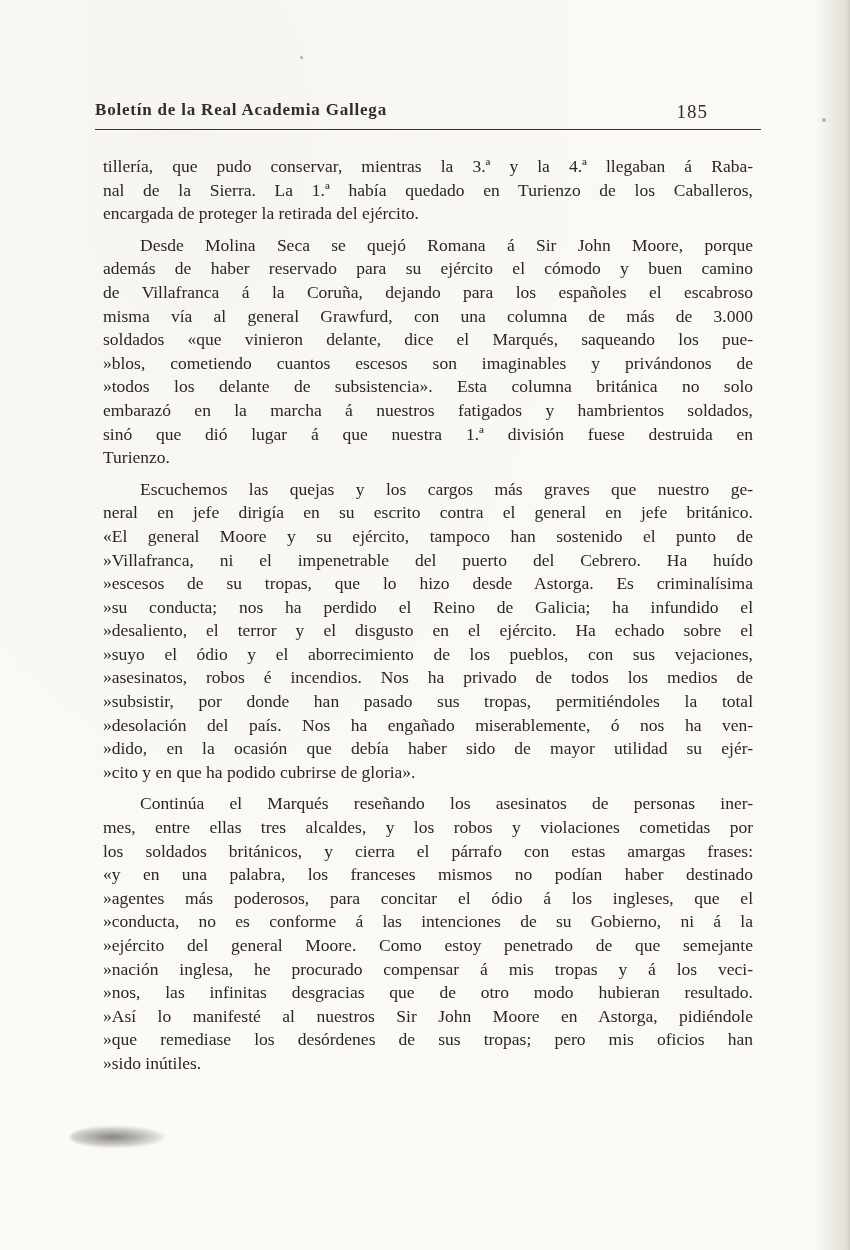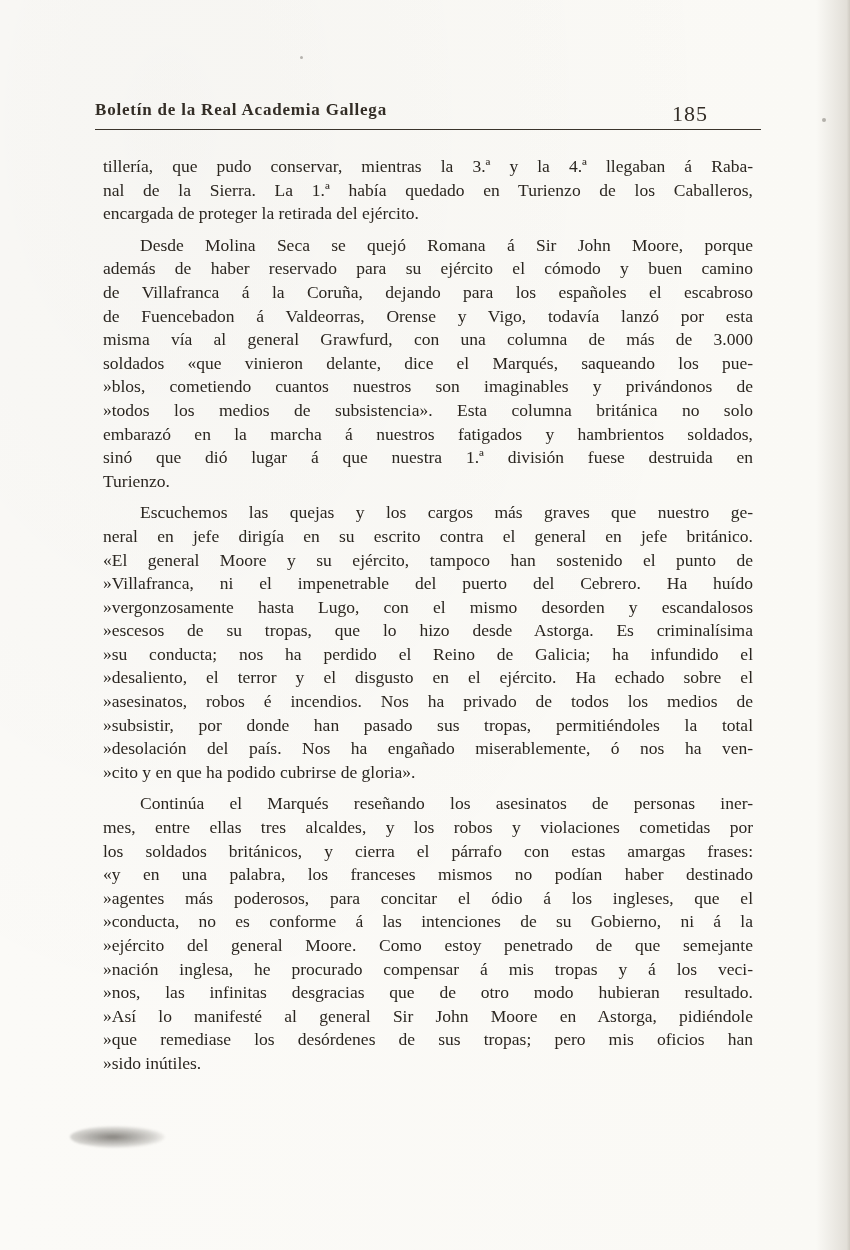--- a/index.html
+++ b/index.html
@@ -35,21 +35,21 @@
     font-size: 17px;
     font-weight: bold;
     letter-spacing: 0.8px;
     color: #332d26;
     white-space: nowrap;
   }
   .pagenum {
     position: absolute;
     right: 52px;
     top: 1px;
-    font-size: 22px;
+    font-size: 19px;
     letter-spacing: 1px;
     color: #332d26;
   }
   .rule {
     position: absolute;
     top: 129px;
     left: 95px;
     width: 666px;
     height: 0;
     border: none;
@@ -101,54 +101,54 @@
   <div class="body-block" id="page-body">
       <div class="paragraph">
         <div class="line">tillería, que pudo conservar, mientras la 3.ª y la 4.ª llegaban á Raba-</div>
         <div class="line">nal de la Sierra. La 1.ª había quedado en Turienzo de los Caballeros,</div>
         <div class="line last">encargada de proteger la retirada del ejército.</div>
       </div>
       <div class="paragraph">
         <div class="line indent">Desde Molina Seca se quejó Romana á Sir John Moore, porque</div>
         <div class="line">además de haber reservado para su ejército el cómodo y buen camino</div>
         <div class="line">de Villafranca á la Coruña, dejando para los españoles el escabroso</div>
-        <div class="line">de Fuencebadon á Valdeorras, Orense y Vigo, todavía lanzó por esta</div>
         <div class="line">misma vía al general Grawfurd, con una columna de más de 3.000</div>
         <div class="line">soldados «que vinieron delante, dice el Marqués, saqueando los pue-</div>
-        <div class="line">»blos, cometiendo cuantos nuestros son imaginables y privándonos de</div>
-        <div class="line">»todos los medios de subsistencia». Esta columna británica no solo</div>
+        <div class="line">»blos, cometiendo cuantos escesos son imaginables y privándonos de</div>
+        <div class="line">»todos los delante de subsistencia». Esta columna británica no solo</div>
         <div class="line">embarazó en la marcha á nuestros fatigados y hambrientos soldados,</div>
         <div class="line">sinó que dió lugar á que nuestra 1.ª división fuese destruida en</div>
         <div class="line last">Turienzo.</div>
       </div>
       <div class="paragraph">
         <div class="line indent">Escuchemos las quejas y los cargos más graves que nuestro ge-</div>
         <div class="line">neral en jefe dirigía en su escrito contra el general en jefe británico.</div>
         <div class="line">«El general Moore y su ejército, tampoco han sostenido el punto de</div>
         <div class="line">»Villafranca, ni el impenetrable del puerto del Cebrero. Ha huído</div>
-        <div class="line">»vergonzosamente hasta Lugo, con el mismo desorden y escandalosos</div>
         <div class="line">»escesos de su tropas, que lo hizo desde Astorga. Es criminalísima</div>
         <div class="line">»su conducta; nos ha perdido el Reino de Galicia; ha infundido el</div>
         <div class="line">»desaliento, el terror y el disgusto en el ejército. Ha echado sobre el</div>
+        <div class="line">»suyo el ódio y el aborrecimiento de los pueblos, con sus vejaciones,</div>
         <div class="line">»asesinatos, robos é incendios. Nos ha privado de todos los medios de</div>
         <div class="line">»subsistir, por donde han pasado sus tropas, permitiéndoles la total</div>
         <div class="line">»desolación del país. Nos ha engañado miserablemente, ó nos ha ven-</div>
+        <div class="line">»dido, en la ocasión que debía haber sido de mayor utilidad su ejér-</div>
         <div class="line last">»cito y en que ha podido cubrirse de gloria».</div>
       </div>
       <div class="paragraph">
         <div class="line indent">Continúa el Marqués reseñando los asesinatos de personas iner-</div>
         <div class="line">mes, entre ellas tres alcaldes, y los robos y violaciones cometidas por</div>
         <div class="line">los soldados británicos, y cierra el párrafo con estas amargas frases:</div>
         <div class="line">«y en una palabra, los franceses mismos no podían haber destinado</div>
         <div class="line">»agentes más poderosos, para concitar el ódio á los ingleses, que el</div>
         <div class="line">»conducta, no es conforme á las intenciones de su Gobierno, ni á la</div>
         <div class="line">»ejército del general Moore. Como estoy penetrado de que semejante</div>
         <div class="line">»nación inglesa, he procurado compensar á mis tropas y á los veci-</div>
         <div class="line">»nos, las infinitas desgracias que de otro modo hubieran resultado.</div>
-        <div class="line">»Así lo manifesté al general Sir John Moore en Astorga, pidiéndole</div>
+        <div class="line">»Así lo manifesté al nuestros Sir John Moore en Astorga, pidiéndole</div>
         <div class="line">»que remediase los desórdenes de sus tropas; pero mis oficios han</div>
         <div class="line last">»sido inútiles.</div>
       </div>
     </div>
   <div class="smudge"></div>
   <div class="speck" style="left:822px; top:118px; width:4px; height:4px;"></div>
   <div class="speck" style="left:300px; top:56px; width:3px; height:3px;"></div>
 </div>
 
 </body></html>

